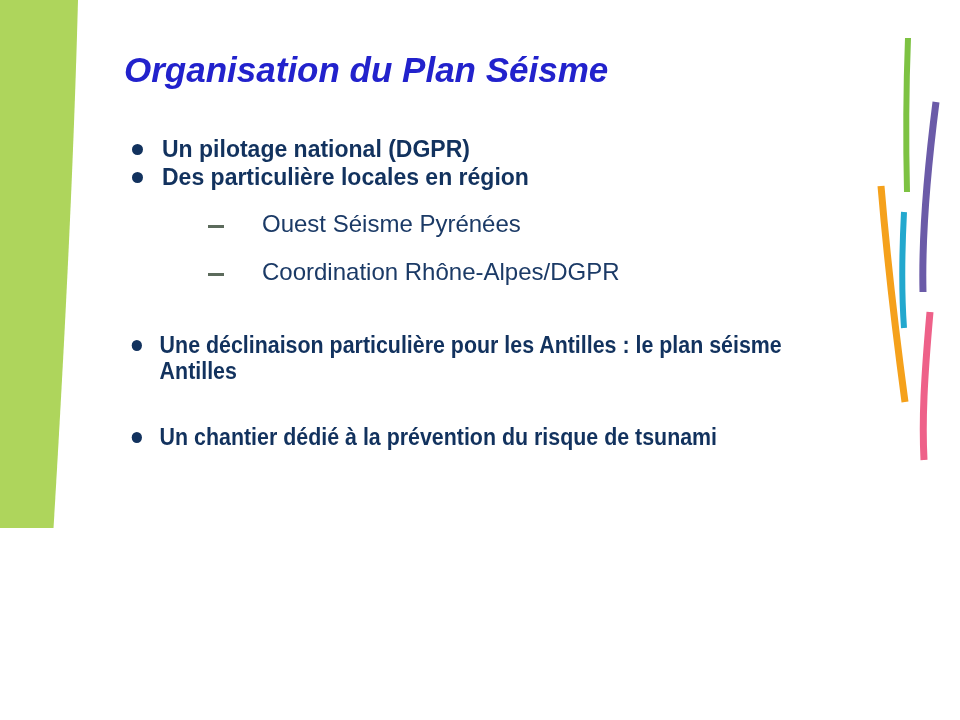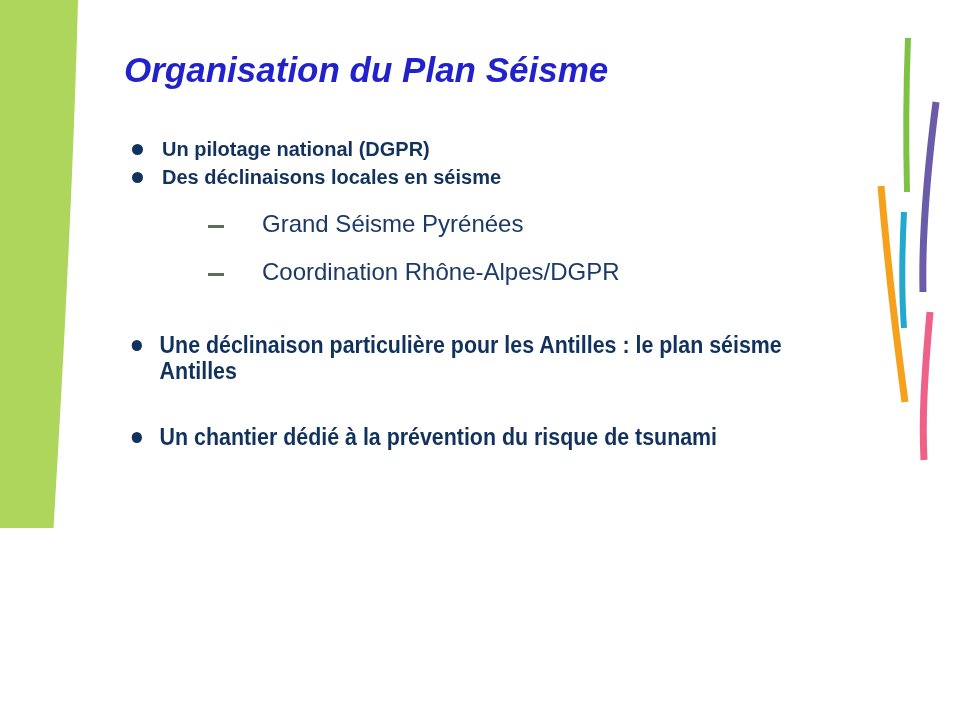--- a/index.html
+++ b/index.html
@@ -55,21 +55,21 @@
     left: 128px;
     top: 136px;
     width: 780px;
   }
 
   .lvl1 {
     position: relative;
     padding-left: 34px;
     color: #12325e;
     font-weight: bold;
-    font-size: 20px;
+    font-size: 23px;
     line-height: 26px;
     margin-bottom: 2px;
   }
   .lvl1 .dot {
     position: absolute;
     left: 4px;
     top: 8px;
     width: 11px;
     height: 11px;
     border-radius: 50%;
@@ -161,26 +161,26 @@
 
   <div class="body-area">
 
     <div class="lvl1">
       <span class="dot"></span>
       <span>Un pilotage national (DGPR)</span>
     </div>
 
     <div class="lvl1">
       <span class="dot"></span>
-      <span>Des déclinaisons locales en séisme</span>
+      <span>Des particulière locales en région</span>
     </div>
 
     <div class="lvl2">
       <span class="dash"></span>
-      <span>Grand Séisme Pyrénées</span>
+      <span>Ouest Séisme Pyrénées</span>
     </div>
 
     <div class="lvl2">
       <span class="dash"></span>
     </div>
 
     <div class="lvl2">
       <span class="dash"></span>
       <span>Coordination Rhône-Alpes/DGPR</span>
     </div>

